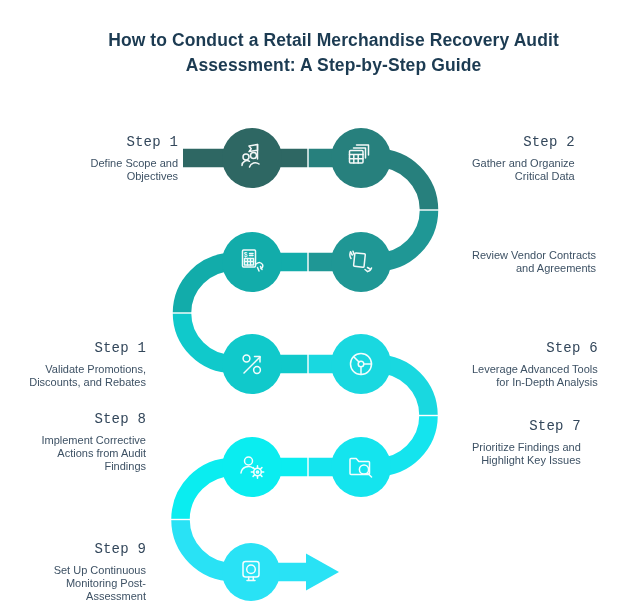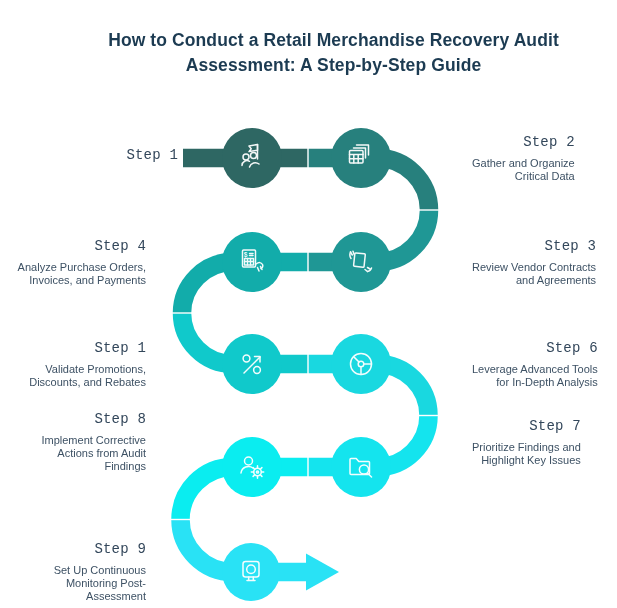--- a/index.html
+++ b/index.html
@@ -130,39 +130,35 @@
 
     <g class="icon" transform="translate(251,572)">
       <rect x="-8" y="-10.5" width="16" height="15.5" rx="2.5"></rect>
       <circle cx="0" cy="-2.7" r="4.3"></circle>
       <path d="M -2.3 5 v 3.2 M 2.3 5 v 3.2 M -4 8.6 h 8"></path>
     </g>
   </svg>
 
   <div class="step left s-row1 l-edge1">
     <div class="step-label">Step 1</div>
+    <div class="step-desc">Define Scope and
+Objectives</div>
   </div>
 
   <div class="step right s-row1 r-edge">
     <div class="step-label">Step 2</div>
     <div class="step-desc">Gather and Organize
 Critical Data</div>
   </div>
 
   <div class="step right s-row2 r-edge">
-    <div class="step-label">Step 3</div>
     <div class="step-desc">Review Vendor Contracts
 and Agreements</div>
   </div>
 
-  <div class="step left s-row2 l-edge">
-    <div class="step-label">Step 4</div>
-    <div class="step-desc">Analyze Purchase Orders,
-Invoices, and Payments</div>
-  </div>
 
   <div class="step left s-row3 l-edge">
     <div class="step-label">Step 1</div>
     <div class="step-desc">Validate Promotions,
 Discounts, and Rebates</div>
   </div>
 
   <div class="step right s-row3 r-edge">
     <div class="step-label">Step 6</div>
     <div class="step-desc">Leverage Advanced Tools

